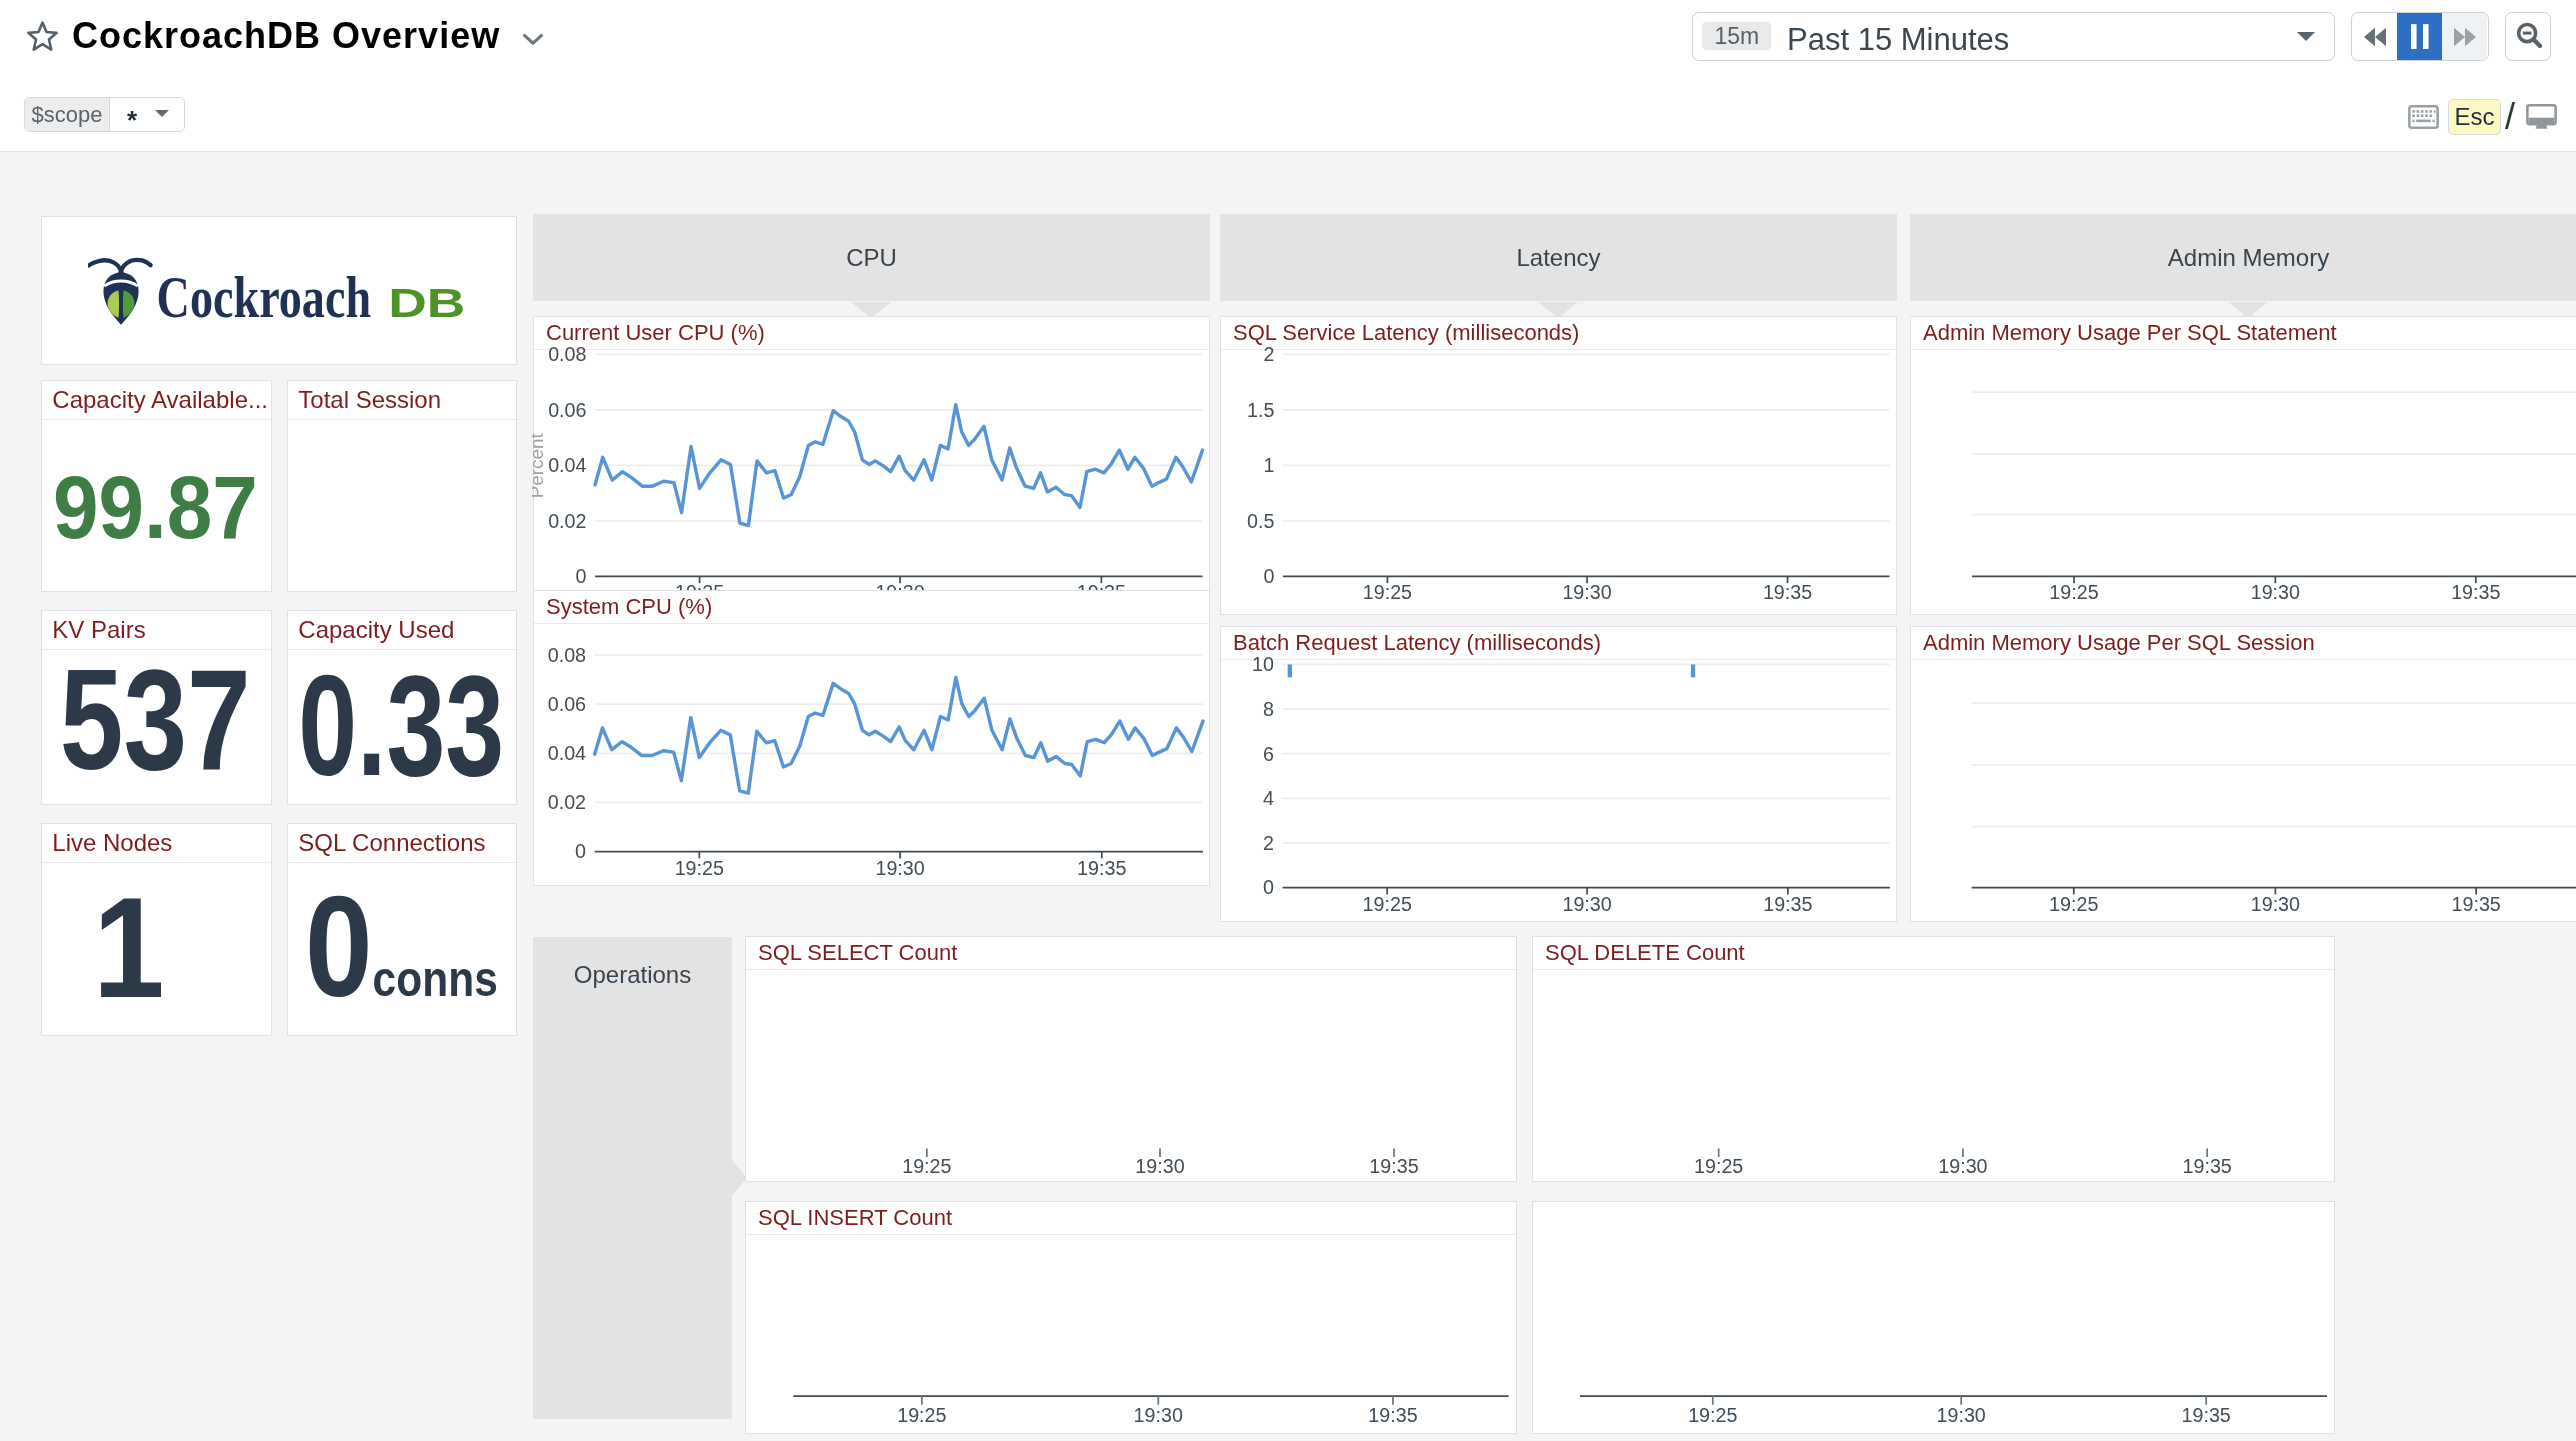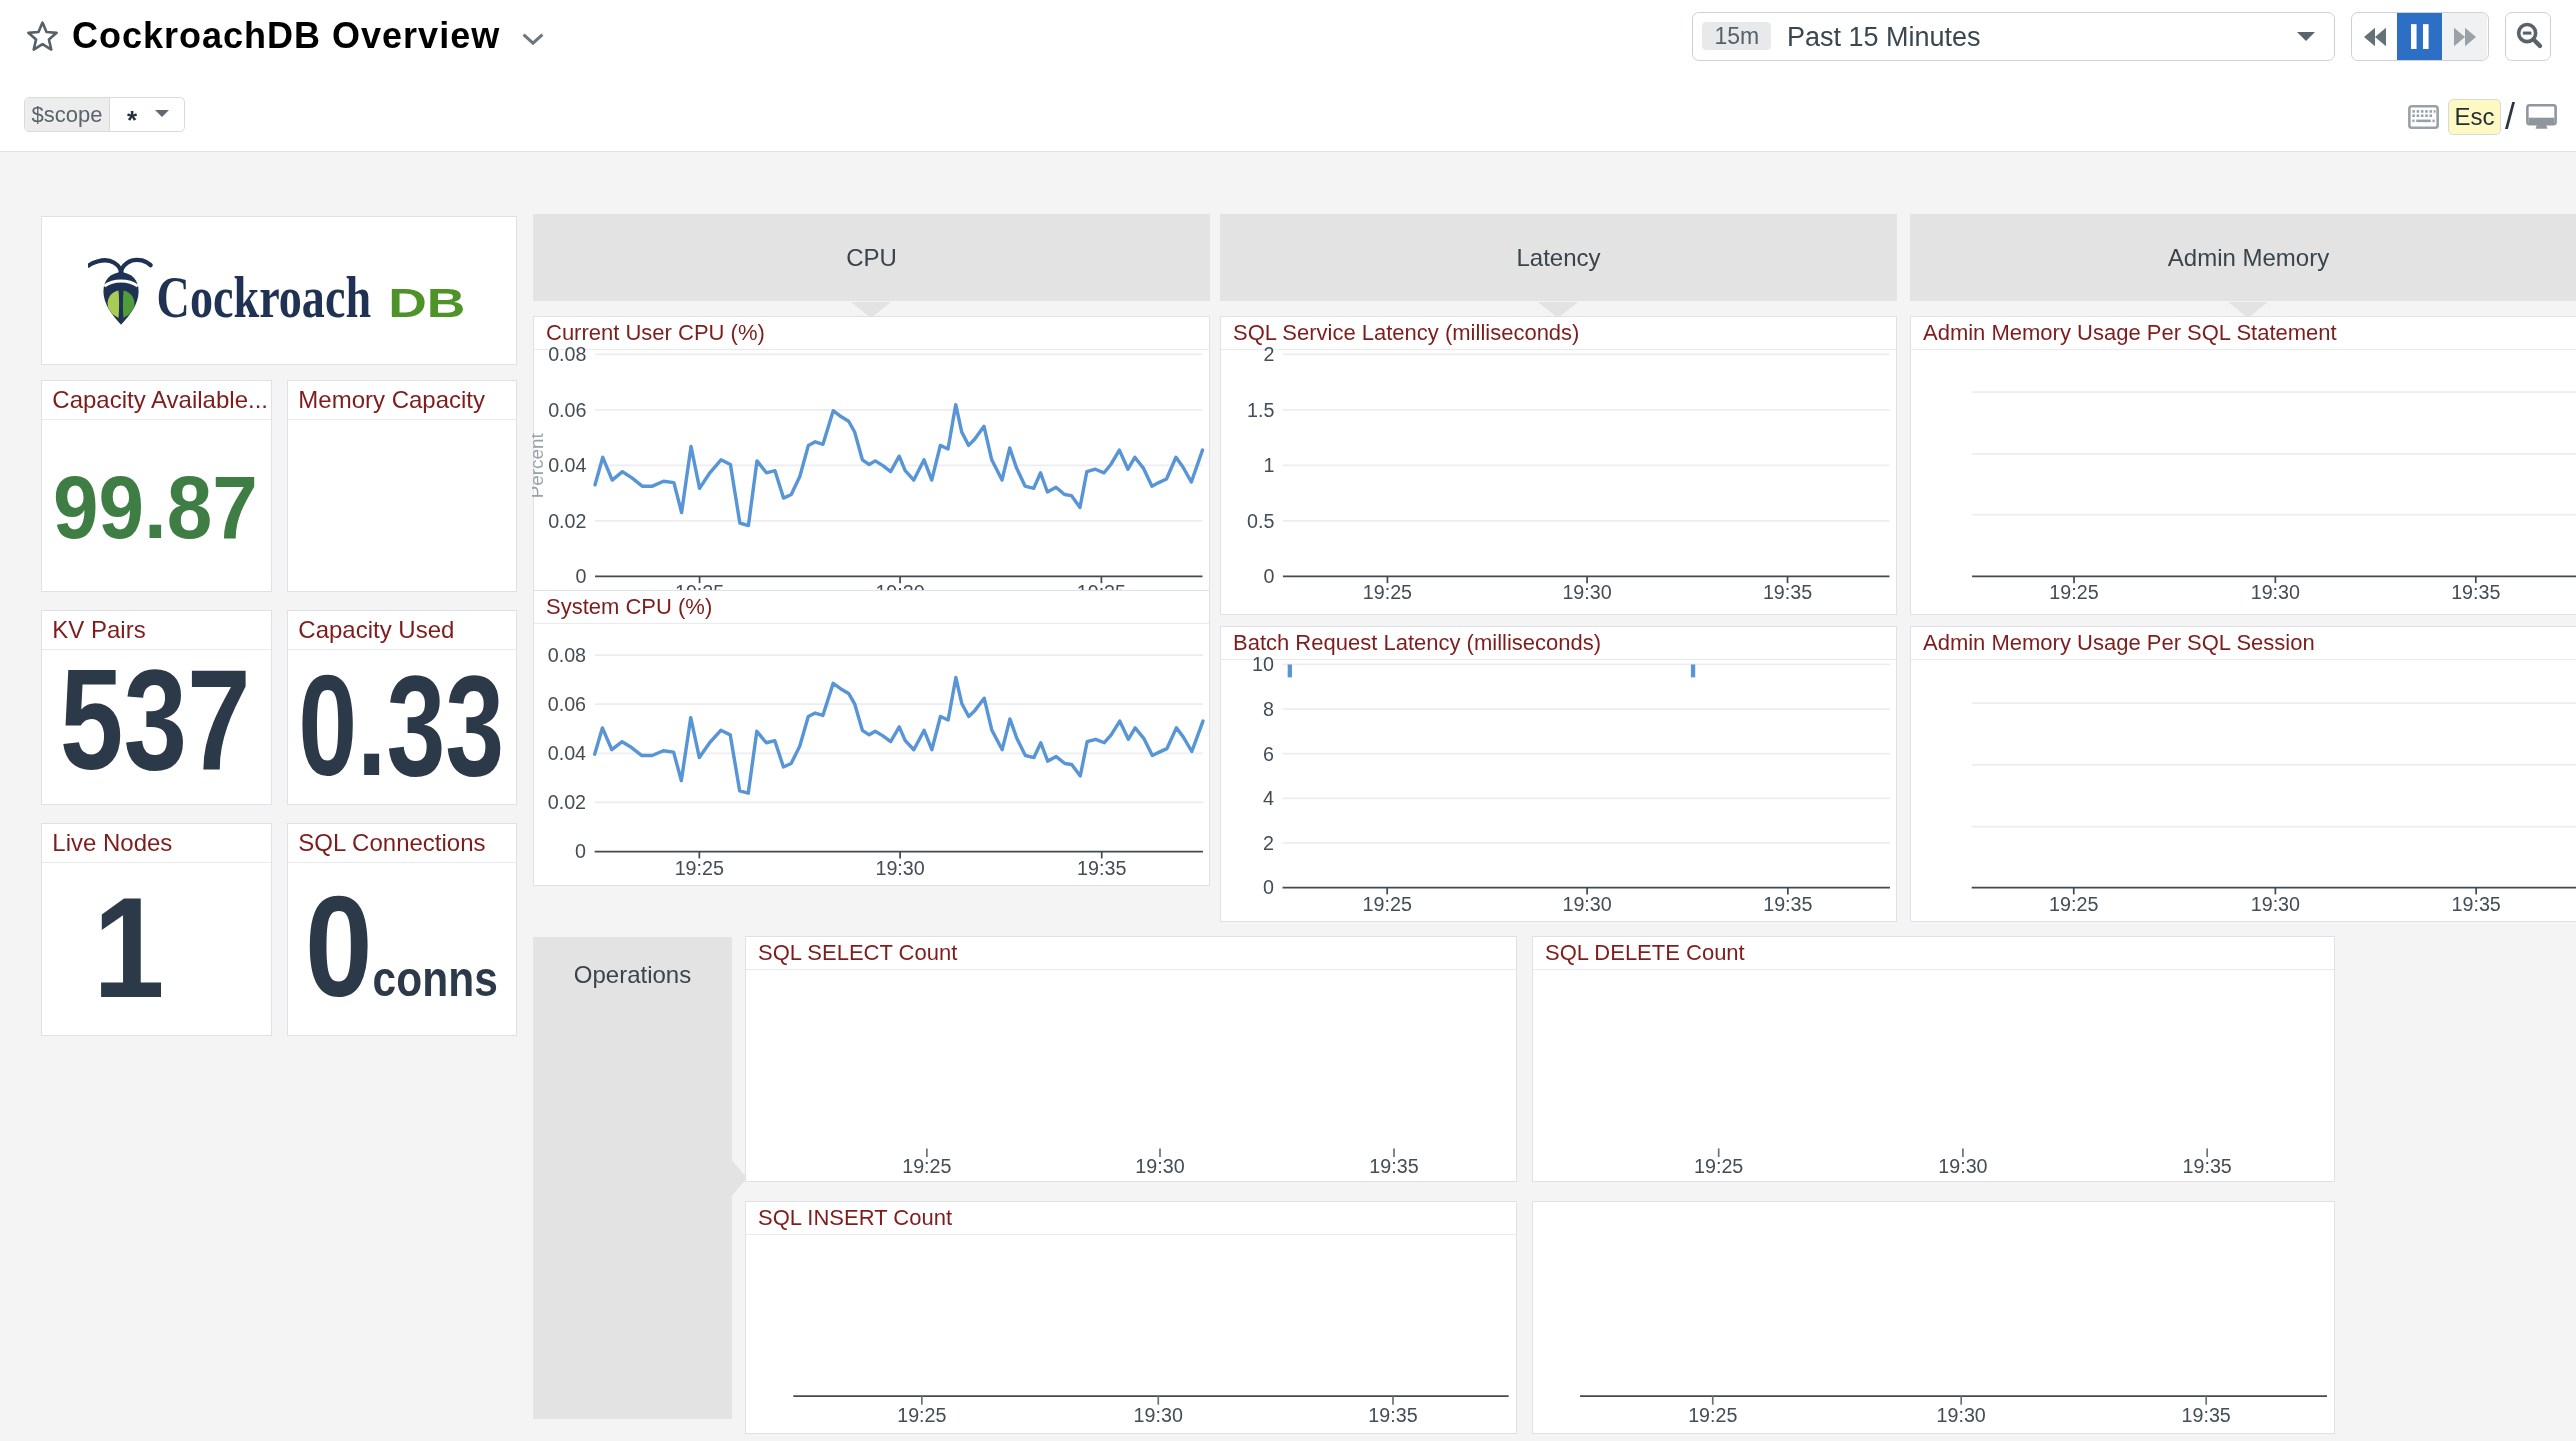--- a/index.html
+++ b/index.html
@@ -16,21 +16,21 @@
 <div class="abs" style="left:0;top:0;width:2576px;height:152px;background:#fff;border-bottom:1.7px solid #e4e4e6">
 <svg class="abs" style="left:26px;top:20px" width="33" height="33" viewBox="0 0 38 38">
       <path d="M19 3 L23.6 13.8 L35.3 14.8 L26.4 22.5 L29.1 34 L19 27.9 L8.9 34 L11.6 22.5 L2.7 14.8 L14.4 13.8 Z" fill="none" stroke="#566069" stroke-width="3" stroke-linejoin="round"></path>
     </svg>
 <div class="abs" style="left:72px;top:14.6px;font-size:36px;font-weight:bold;color:#000000;letter-spacing:1px">CockroachDB Overview</div>
 <svg class="abs" style="left:521px;top:32px" width="24" height="13.7" viewBox="0 0 28 16">
       <polyline points="3,3 14,13 25,3" fill="none" stroke="#6b7681" stroke-width="3.5"></polyline>
     </svg>
 <div class="abs" style="left:1692px;top:12px;width:643px;height:49px;background:#fff;border:1.7px solid #ccd1d6;border-radius:6.9px">
 <div class="abs" style="left:9.4px;top:9.4px;width:69px;height:28px;background:#e7e9ea;border-radius:4.3px;font-size:23px;color:#56616b;display:flex;align-items:center;justify-content:center">15m</div>
-<div class="abs" style="left:94px;top:9.4px;font-size:27px;color:#3a4750">Past 15 Minutes</div>
+<div class="abs" style="left:94px;top:9.4px;font-size:31px;color:#3a4750">Past 15 Minutes</div>
 <div class="abs" style="right:19px;top:19px;width:0;height:0;border-left:9.4px solid transparent;border-right:9.4px solid transparent;border-top:9.4px solid #5a646d"></div>
 </div>
 <div class="abs" style="left:2351px;top:12px;width:138px;height:49px;border:1.7px solid #ccd1d6;border-radius:6.9px;background:#fff;display:flex;overflow:hidden">
 <div style="width:45px;display:flex;align-items:center;justify-content:center">
         <svg width="22" height="26" viewBox="0 0 26 30">
           <polygon points="13,15 26,4 26,26" fill="#667077"></polygon>
           <polygon points="0,15 13,4 13,26" fill="#667077"></polygon>
         </svg>
       </div>
 <div style="width:45px;background:#2d6fc4;display:flex;align-items:center;justify-content:center">
@@ -99,21 +99,21 @@
 <text x="350" y="68" textLength="90" lengthAdjust="spacingAndGlyphs" style="font-weight:bold;font-size:47px" fill="#4e9327">DB</text>
 </svg>
   </div>
 <div class="card" style="left:41px;top:380px;width:231px;height:212px">
 <div class="ct st">Capacity Available...</div>
 <div class="abs" style="left:0;top:39px;width:227px;height:169px;display:flex;align-items:center;justify-content:center">
       <span style="font-size:89px;font-weight:bold;color:#3e7e44;transform:scaleX(.92);margin-top:6.9px">99.87</span>
     </div>
 </div>
 <div class="card" style="left:287px;top:380px;width:230px;height:212px">
-<div class="ct st">Memory Capacity</div>
+<div class="ct st">Total Session</div>
 </div>
 <div class="card" style="left:41px;top:610px;width:231px;height:195px">
 <div class="ct st">KV Pairs</div>
 <div class="abs" style="left:0;top:39px;width:227px;height:152px;display:flex;align-items:flex-end;justify-content:center">
       <span style="font-size:143px;font-weight:bold;color:#2c3949;transform:scaleX(.8)">537</span>
     </div>
 </div>
 <div class="card" style="left:287px;top:610px;width:230px;height:195px">
 <div class="ct st">Capacity Used</div>
 <div class="abs" style="left:0;top:39px;width:226px;height:152px;display:flex;align-items:center;justify-content:center">

